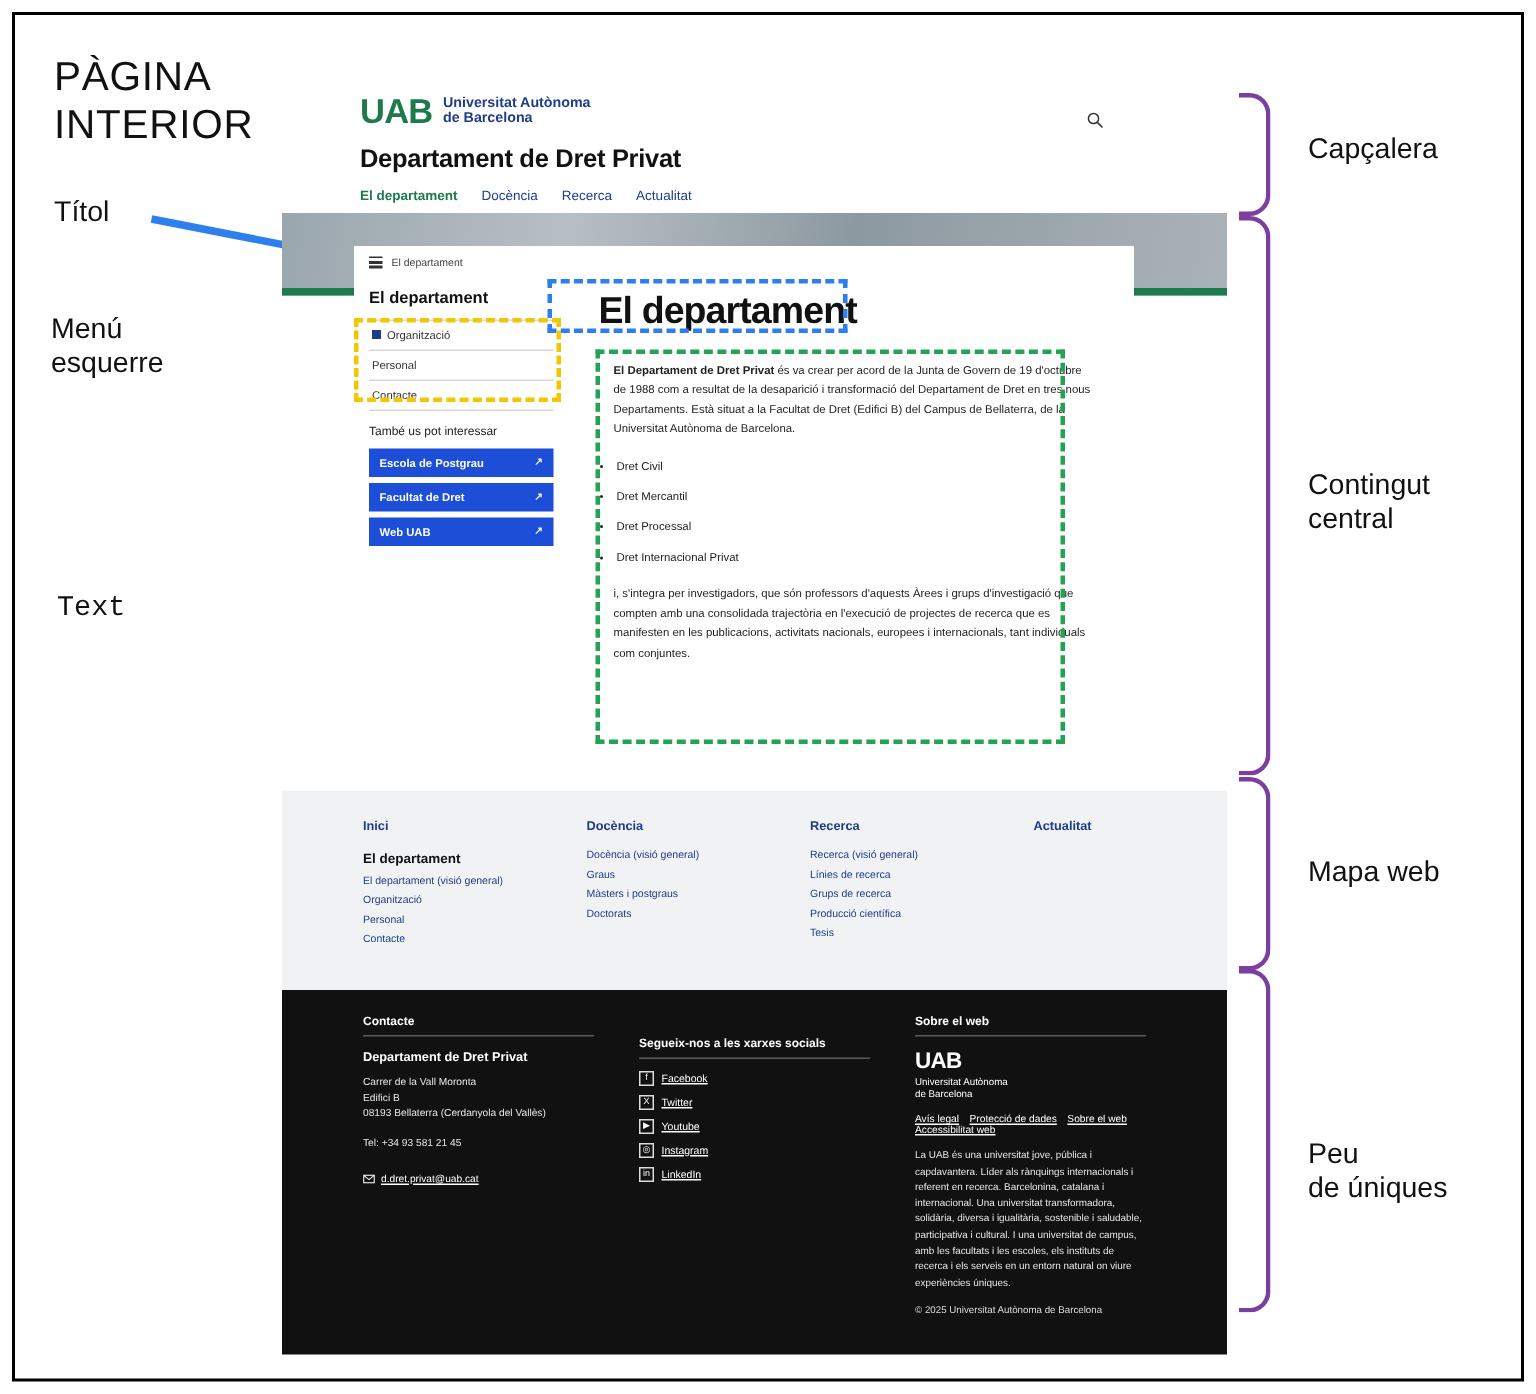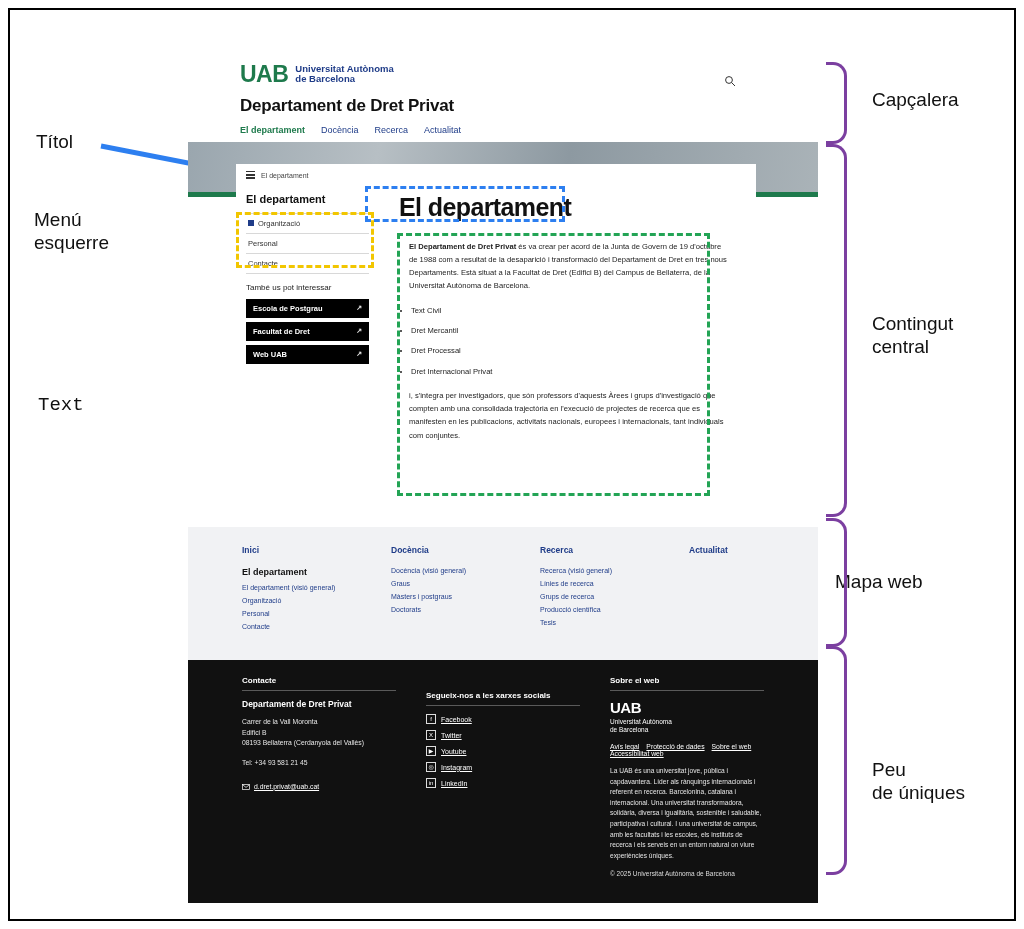--- a/index.html
+++ b/index.html
@@ -40,21 +40,21 @@
     line-height: 1.2;
   }
   .ann-titol   { left: 36px;  top: 131px; }
   .ann-menu    { left: 34px;  top: 209px; }
   .ann-text    { left: 38px;  top: 394px; font-family: Liberation Mono, monospace; }
 
   
   .ann-right { position: absolute; font-size: 19px; color: #111; line-height: 1.22; }
   .ann-cap    { left: 872px; top: 88px; }
   .ann-cont   { left: 872px; top: 312px; }
-  .ann-mapa   { left: 835px; top: 570px; }
+  .ann-mapa   { left: 872px; top: 570px; }
   .ann-peu    { left: 872px; top: 758px; }
 
   
   .arrow-blue-line {
     position: absolute;
     left: 99px; top: 142px;
     width: 272px; height: 62px;
   }
   .arrow-blue-line svg { display: block; }
 
@@ -143,21 +143,21 @@
   .left-menu .item {
     font-size: 7.5px; color: #333; padding: 5px 2px; border-bottom: 1px solid #d8d8d8;
     display: flex; align-items: center; gap: 4px;
   }
   .left-menu .item .bullet-icon {
     width: 6px; height: 6px; background: #1f3c88; display: inline-block;
   }
   .interest-title { font-size: 8px; color: #222; margin: 9px 0 7px; }
   .dark-links { }
   .dark-links .dl {
-    background: #000000; color: #fff; font-size: 7.5px; font-weight: 700;
+    background: #1d4ed8; color: #fff; font-size: 7.5px; font-weight: 700;
     padding: 5px 7px; margin-bottom: 4px; display: flex;
     align-items: center; justify-content: space-between;
   }
   .dark-links .dl .ext { font-size: 7px; opacity: .9; }
 
   .right-col { flex: 1; padding: 6px 14px 16px 16px; }
   .page-h1 {
     font-size: 25px; font-weight: 700; letter-spacing: -.6px; color: #111;
     margin: 2px 0 18px 4px;
   }
@@ -213,20 +213,22 @@
   .hl-blue   { border: 3px dashed #2d7ff0; left: 365px; top: 186px; width: 200px; height: 36px; }
   .hl-yellow { border: 3px dashed #f2c600; left: 236px; top: 212px; width: 138px; height: 56px; }
   .hl-green  { border: 3px dashed #23a455; left: 397px; top: 233px; width: 313px; height: 263px; }
 </style>
 </head>
 <body>
 
 <div class="page-frame"></div>
 
 <div class="ann-title">
+  <div>PÀGINA</div>
+  <div>INTERIOR</div>
 </div>
 
 <div class="ann-label ann-titol">Títol</div>
 <div class="ann-label ann-menu">
   <div>Menú</div>
   <div>esquerre</div>
 </div>
 <div class="ann-label ann-text">Text</div>
 
 <div class="ann-right ann-cap">Capçalera</div>
@@ -333,21 +335,21 @@
           </div>
         </div>
 
         <div class="right-col">
           <div class="page-h1">El departament</div>
           <div class="body-copy">
             <p>
               <b>El Departament de Dret Privat</b><span> és va crear per acord de la Junta de Govern de 19 d'octubre de 1988 com a resultat de la desaparició i transformació del Departament de Dret en tres nous Departaments. Està situat a la Facultat de Dret (Edifici B) del Campus de Bellaterra, de la Universitat Autònoma de Barcelona.</span>
             </p>
             <ul>
-              <li>Text Civil</li>
+              <li>Dret Civil</li>
               <li>Dret Mercantil</li>
               <li>Dret Processal</li>
               <li>Dret Internacional Privat</li>
             </ul>
             <p>i, s'integra per investigadors, que són professors d'aquests Àrees i grups d'investigació que compten amb una consolidada trajectòria en l'execució de projectes de recerca que es manifesten en les publicacions, activitats nacionals, europees i internacionals, tant individuals com conjuntes.</p>
           </div>
         </div>
       </div>
     </div>
   </div>

